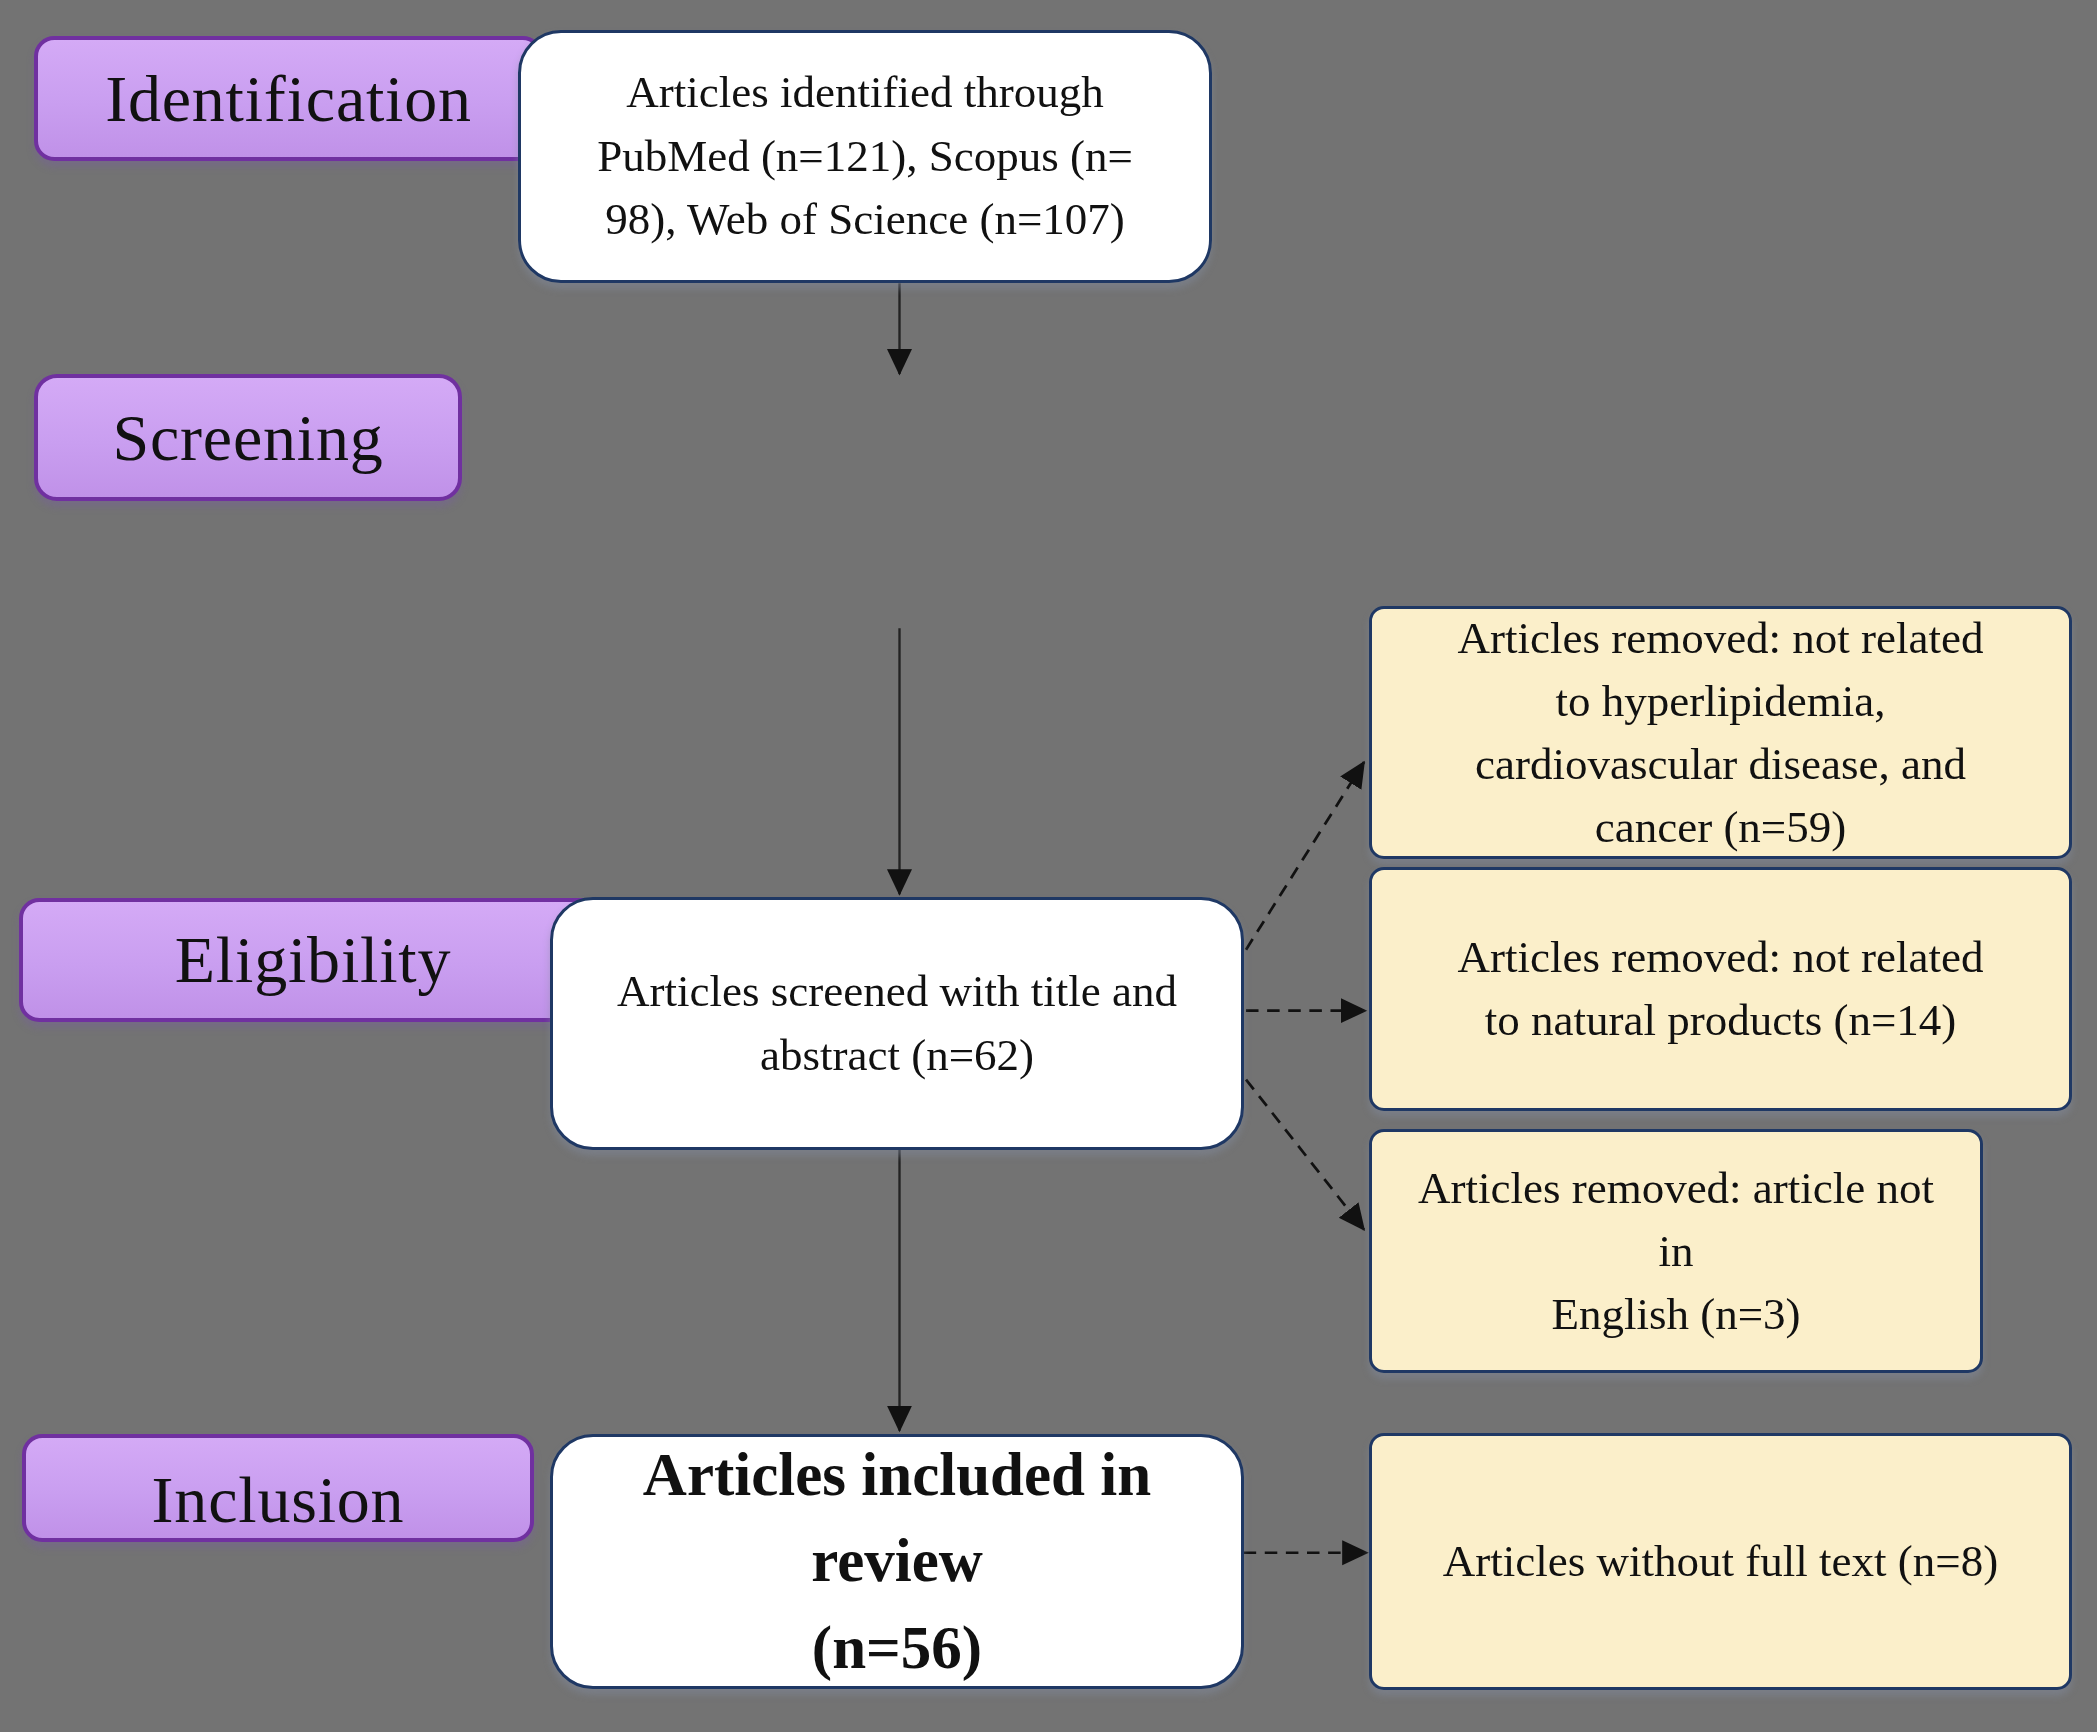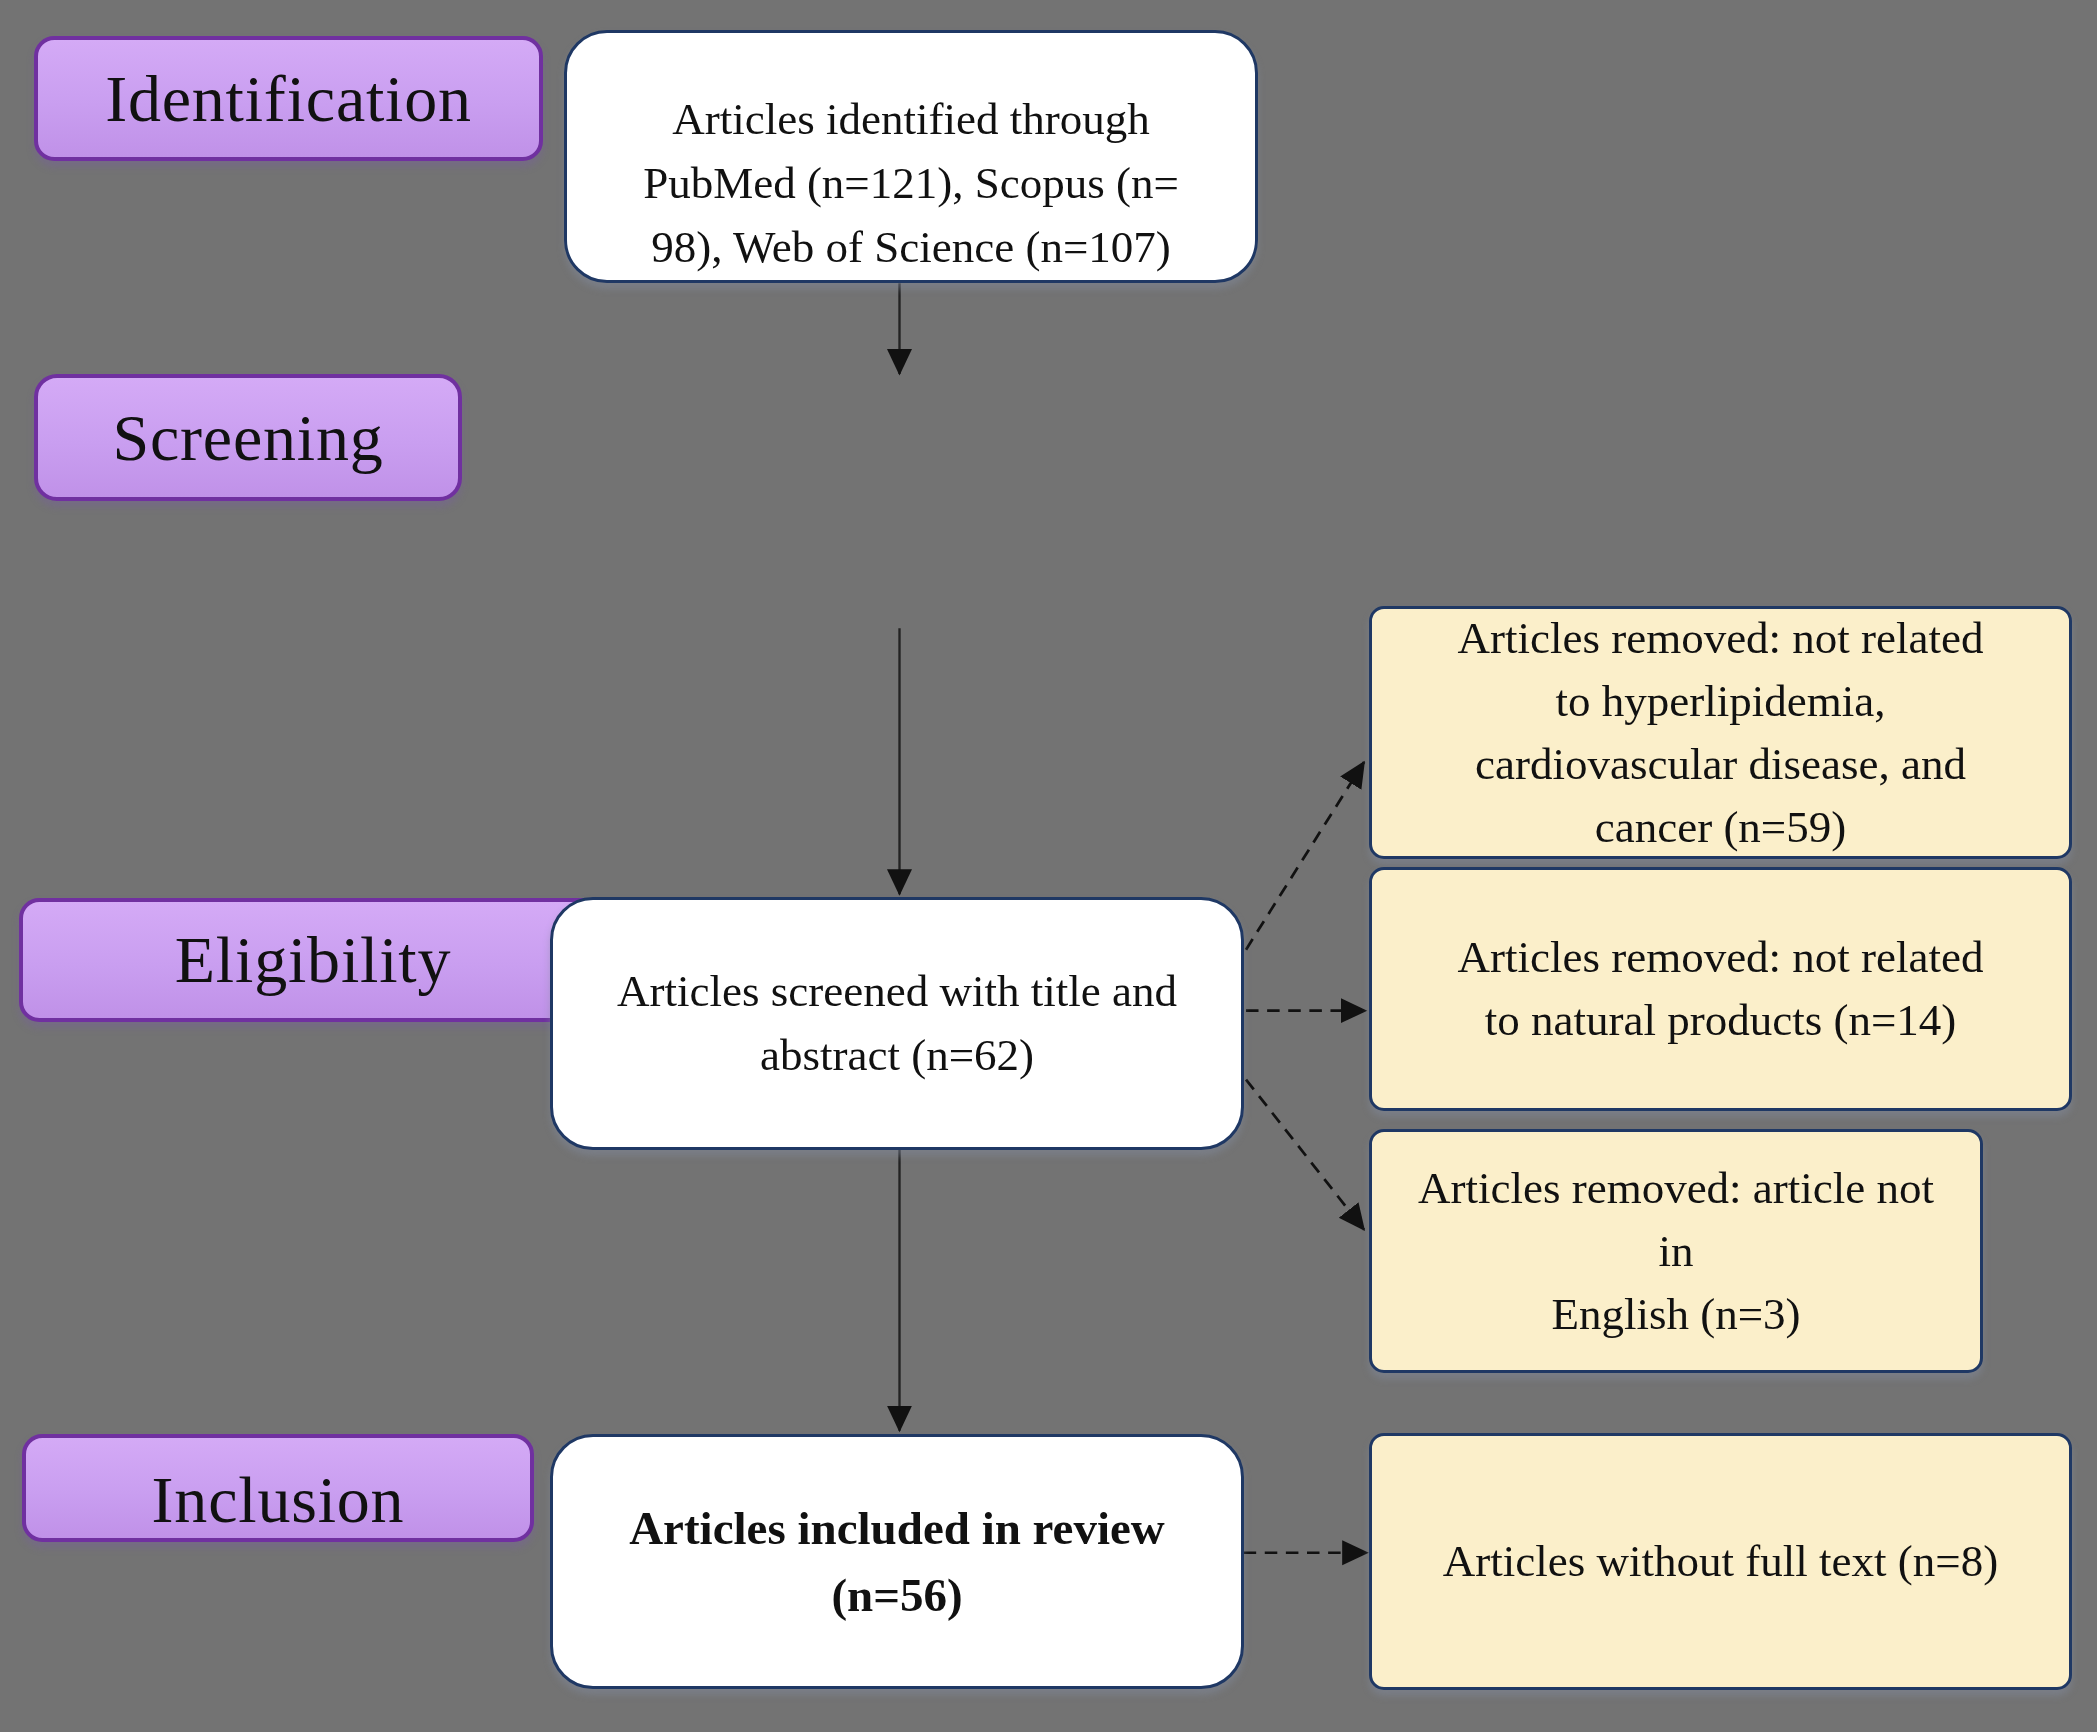--- a/index.html
+++ b/index.html
@@ -36,30 +36,30 @@
   }
   .exclusion{
     background:var(--exclusion-fill,#fbefca);
     border:3.9px solid var(--node-border,#1f3864);
     border-radius:15px;
     box-shadow:0 5.5px 7px rgba(130,140,160,.45);
     font-size:45px;
     line-height:1.40;
   }
   .box span{white-space:pre-line;display:block;padding:0 23.5px;}
-  .bold span{font-weight:bold;font-size:47px;}
+  .bold span{font-weight:bold;font-size:61px;}
 
   
   .stage-identification{left:34px;top:36px;width:509px;height:125px;}
   .stage-screening{left:34px;top:374px;width:428px;height:127px;border-radius:23px;}
   .stage-eligibility{left:19px;top:898px;width:588px;height:124px;}
   .stage-inclusion{left:22px;top:1434px;width:512px;height:108px;align-items:flex-end;}
 
   
-  .proc-identified{left:564px;top:30px;width:694px;height:253px;align-items:flex-end;}
+  .proc-identified{left:518px;top:30px;width:694px;height:253px;}
   .proc-duplicates{left:550px;top:377px;width:694px;height:251px;}
   .proc-screened{left:550px;top:897px;width:694px;height:253px;}
   .proc-included{left:550px;top:1434px;width:694px;height:255px;}
 
   
   .excl-notrelated{left:1369px;top:606px;width:703px;height:253px;}
   .excl-natural{left:1369px;top:867px;width:703px;height:244px;}
   .excl-english{left:1369px;top:1129px;width:614px;height:244px;}
   .excl-fulltext{left:1369px;top:1433px;width:703px;height:257px;}
 </style>

